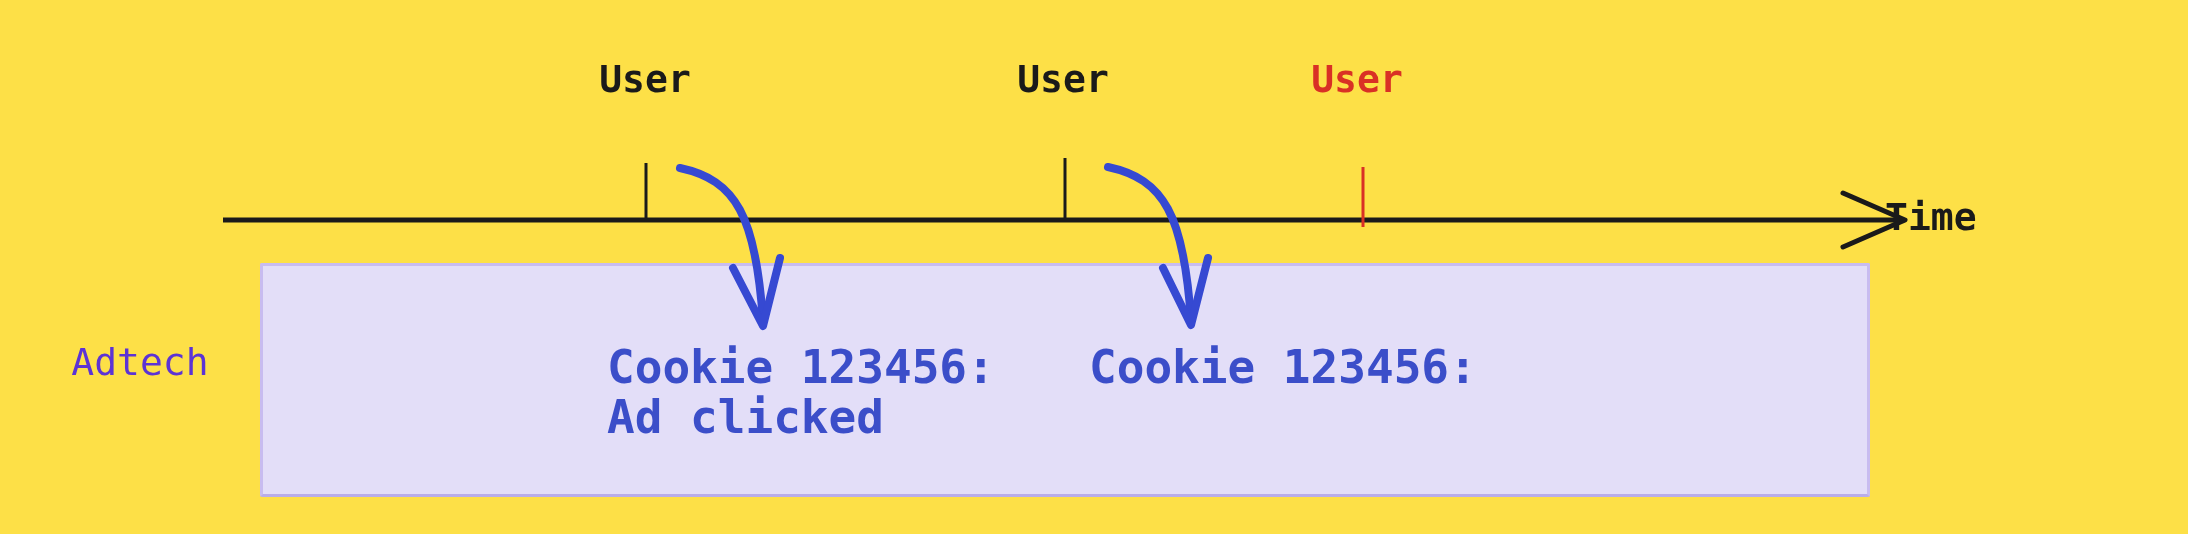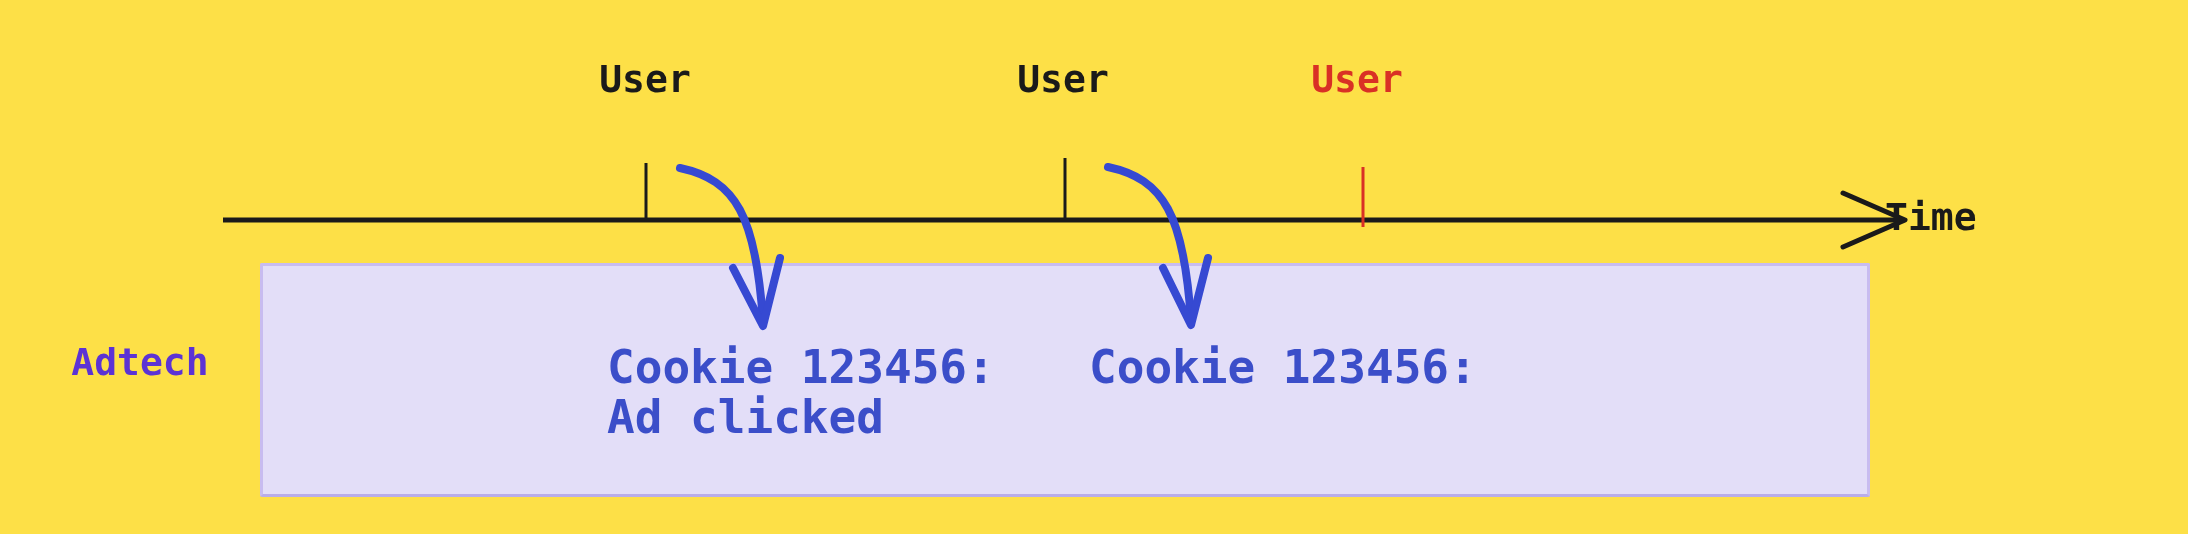--- a/index.html
+++ b/index.html
@@ -36,21 +36,21 @@
     background:#e3def8;
     border:3px solid #c8bcf0;
     border-bottom-color:#b9ade9;
     border-radius:2px;
   }
   .server-label{
     position:absolute;
     left:140px;top:339px;
     transform:translateX(-50%);
     text-align:center;
-    font-weight:bold;
+    font-weight:normal;
     font-size:38px;
     line-height:47px;
     color:#5c33d4;
     white-space:nowrap;
   }
   .cookie-record{
     position:absolute;
     top:342px;
     font-weight:bold;
     font-size:46px;

